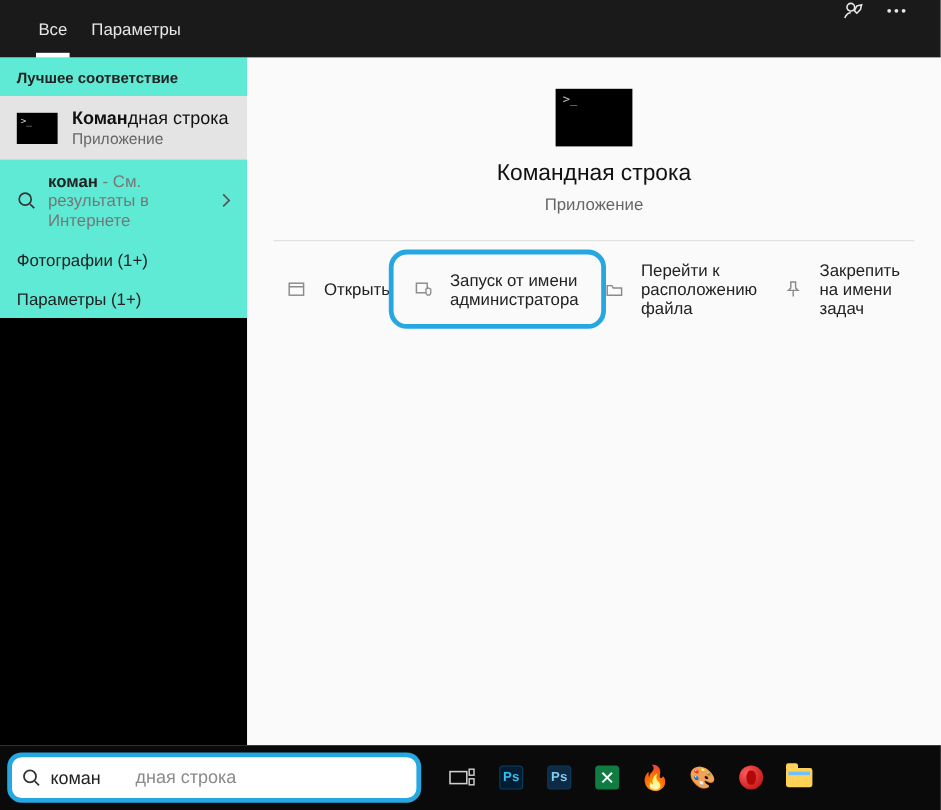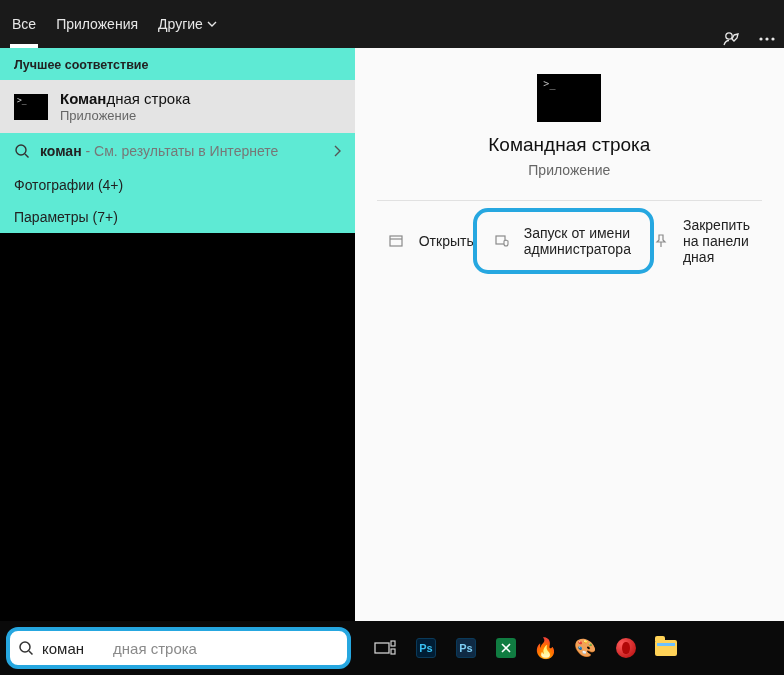--- a/index.html
+++ b/index.html
@@ -1,19 +1,19 @@
 <!DOCTYPE html>
 <html><head>
 <meta charset="utf-8">
 <style>
   * { margin: 0; padding: 0; box-sizing: border-box; font-family: "Segoe UI", Tahoma, sans-serif; }
   html, body { width: 784px; height: 675px; background: #fff; overflow: hidden; }
 
   
-  .tabbar { background: #1a1a1a; height: 48px; display: flex; align-items: flex-end; padding: 0 2px; color: #fff; }
+  .tabbar { background: #1a1a1a; height: 48px; display: flex; align-items: flex-start; padding: 0 22px; color: #fff; }
   .tab { font-size: 14px; color: #e6e6e6; padding: 0 10px; height: 48px; display: flex; align-items: center; cursor: pointer; position: relative; }
   .tab.active::after { content: ""; position: absolute; left: 8px; right: 8px; bottom: 0; height: 4px; background: #fff; }
   .tab-drop { margin-left: 4px; }
   .tab-right { margin-left: auto; display: flex; align-items: center; gap: 18px; padding-right: 6px; }
   .icon { display: inline-flex; align-items: center; justify-content: center; }
 
   
   .split { display: flex; height: 573px; }
   .left { width: 358px; background: #5eead4; display: flex; flex-direction: column; }
   .right { flex: 1; background: #fafafa; border-left: 0; padding: 20px 22px 0 22px; display: flex; flex-direction: column; }
@@ -70,29 +70,21 @@
   .folder::after { content: ""; position: absolute; left: 2px; right: 2px; top: 3px; height: 3px; background: #6ec1ff; }
   .taskview { width: 24px; height: 20px; color: #d0d0d0; display:flex; align-items:center; justify-content:center; }
 
   svg { display: block; }
 </style>
 </head>
 <body>
 
 <div class="tabbar">
   <div class="tab active">Все</div>
-  <div class="tab">Приложения</div>
-  <div class="tab">
-    <span>Другие</span>
-    <span class="tab-drop icon">
-      <svg width="10" height="6" viewBox="0 0 10 6">
-          <path d="M1 1l4 4 4-4" stroke="#e6e6e6" stroke-width="1.4" fill="none"></path>
-        </svg>
-    </span>
-  </div>
+  <div class="tab">Параметры</div>
   <div class="tab-right">
     <span class="icon">
       <svg width="18" height="18" viewBox="0 0 18 18">
           <circle cx="7" cy="6" r="3.2" stroke="#e6e6e6" stroke-width="1.3" fill="none"></circle>
           <path d="M2 15c1-3 3.5-4.5 5-4.5M12 5l4-1-1 4-3 3-2-2 2-4z" stroke="#e6e6e6" stroke-width="1.3" fill="none"></path>
         </svg>
     </span>
     <span class="icon">
       <svg width="18" height="4" viewBox="0 0 18 4">
           <circle cx="3" cy="2" r="1.6" fill="#e6e6e6"></circle>
@@ -126,22 +118,22 @@
       <span class="q">
         <span class="b">коман</span><span class="rest"> - См. результаты в Интернете</span>
       </span>
       <span class="chev icon">
         <svg width="8" height="12" viewBox="0 0 8 12">
             <path d="M2 1l5 5-5 5" stroke="#555" stroke-width="1.4" fill="none"></path>
           </svg>
       </span>
     </div>
 
-    <div class="srow">Фотографии (4+)</div>
-    <div class="srow">Параметры (7+)</div>
+    <div class="srow">Фотографии (1+)</div>
+    <div class="srow">Параметры (1+)</div>
 
     <div class="left-spacer"></div>
   </div>
 
   <div class="right">
     <div class="detail-top">
       <div class="big-thumb"></div>
       <div class="detail-title">Командная строка</div>
       <div class="detail-sub">Приложение</div>
     </div>
@@ -160,24 +152,32 @@
           <svg width="16" height="16" viewBox="0 0 16 16">
               <rect x="2" y="3" width="9" height="8" stroke="#8a8a8a" stroke-width="1.2" fill="none"></rect>
               <path d="M10 8l2-1 2 1v3c0 1-1 2-2 2s-2-1-2-2V8z" stroke="#8a8a8a" stroke-width="1.1" fill="#fafafa"></path>
             </svg>
         </span>
         <span>Запуск от имени администратора</span>
       </div>
       <div class="act">
         <span class="ico">
           <svg width="16" height="16" viewBox="0 0 16 16">
+              <path d="M2 5h4l1 2h7v6H2V5z" stroke="#8a8a8a" stroke-width="1.2" fill="none"></path>
+            </svg>
+        </span>
+        <span>Перейти к расположению файла</span>
+      </div>
+      <div class="act">
+        <span class="ico">
+          <svg width="16" height="16" viewBox="0 0 16 16">
               <path d="M6 2h4v5l2 2H4l2-2V2zM8 9v5" stroke="#8a8a8a" stroke-width="1.2" fill="none"></path>
             </svg>
         </span>
-        <span>Закрепить на панели дная</span>
+        <span>Закрепить на имени задач</span>
       </div>
     </div>
   </div>
 </div>
 
 <div class="bottom">
   <div class="search-wrap" style="position:relative;">
     <span class="icon search-ico">
       <svg width="16" height="16" viewBox="0 0 16 16">
           <circle cx="7" cy="7" r="5" stroke="#333" stroke-width="1.5" fill="none"></circle>

